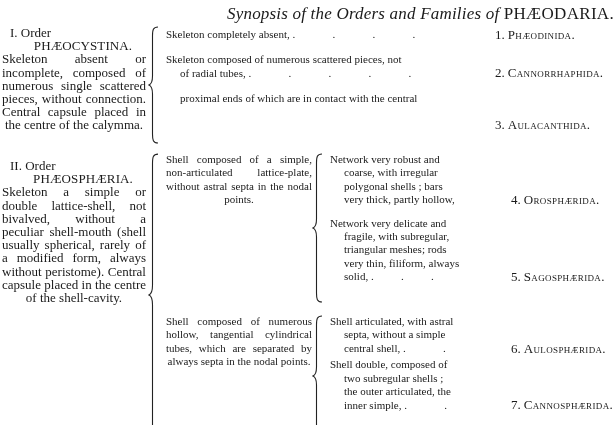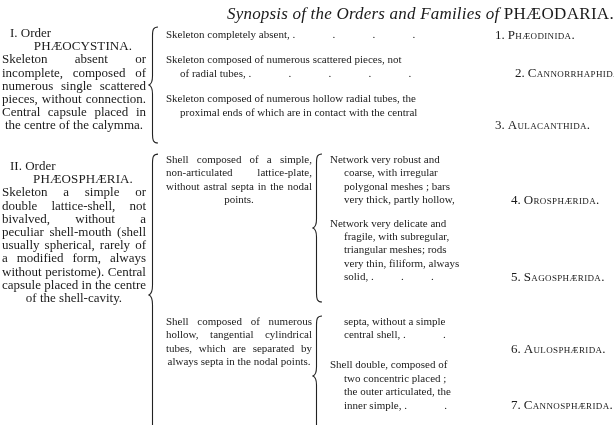--- a/index.html
+++ b/index.html
@@ -196,40 +196,39 @@
             <span>.</span><span>.</span><span>.</span><span>.</span>
           </span>
         </div>
         <div class="col-family">
           <div class="fam">
             <span class="num">1.</span><span class="name">Phæodinida.</span>
           </div>
         </div>
       </div>
 
-      <div class="row" style="margin-top:12px;gap:20px;">
+      <div class="row" style="margin-top:12px;">
         <div class="entry">
           <span>Skeleton composed of numerous scattered pieces, not</span>
           <span class="ind">
             <span>of radial tubes,</span>
             <span class="leaders">
               <span>.</span><span>.</span><span>.</span><span>.</span><span>.</span>
             </span>
           </span>
         </div>
         <div class="col-family" style="padding-top:13px;">
           <div class="fam">
             <span class="num">2.</span><span class="name">Cannorrhaphida.</span>
           </div>
         </div>
       </div>
 
       <div class="row" style="margin-top:12px;">
         <div class="entry">
-          <span>Skeleton composed of numerous hollow radial tubes, the</span>
           <span class="ind">proximal ends of which are in contact with the central</span>
         </div>
         <div class="col-family" style="padding-top:26px;">
           <div class="fam">
             <span class="num">3.</span><span class="name">Aulacanthida.</span>
           </div>
         </div>
       </div>
 
     </div>
@@ -261,21 +260,21 @@
             <path d="M10 1 C5 1,4.5 4,4.5 10 L4.5 66 C4.5 72,3.5 74,1 75 C3.5 76,4.5 78,4.5 84 L4.5 140 C4.5 146,5 149,10 149" fill="none" stroke="#222" stroke-width="1.1"></path>
           </svg>
         </div>
 
         <div class="grp-inner">
 
           <div class="subrow">
             <div class="entry" style="flex:0 0 182px;width:182px;">
               <span>Network very robust and</span>
               <span class="ind">coarse, with irregular</span>
-              <span class="ind">polygonal meshes ; bars</span>
+              <span class="ind">polygonal shells ; bars</span>
               <span class="ind">very thick, partly hollow,</span>
             </div>
             <div class="col-family" style="padding-top:40px;">
               <div class="fam">
                 <span class="num">4.</span><span class="name">Orosphærida.</span>
               </div>
             </div>
           </div>
 
           <div class="subrow" style="margin-top:10px;">
@@ -309,39 +308,40 @@
         <div class="brace">
           <svg viewBox="0 0 12 122" preserveAspectRatio="none" aria-hidden="true">
             <path d="M10 1 C5 1,4.5 4,4.5 10 L4.5 52 C4.5 58,3.5 60,1 61 C3.5 62,4.5 64,4.5 70 L4.5 112 C4.5 118,5 121,10 121" fill="none" stroke="#222" stroke-width="1.1"></path>
           </svg>
         </div>
 
         <div class="grp-inner">
 
           <div class="subrow">
             <div class="entry" style="flex:0 0 182px;width:182px;">
+              <span>Shell articulated, with astral</span>
               <span class="ind">septa, without a simple</span>
               <span class="ind">
                 <span>central shell,</span>
                 <span class="leaders">
                   <span>.</span><span>.</span>
                 </span>
               </span>
             </div>
             <div class="col-family" style="padding-top:27px;">
               <div class="fam">
                 <span class="num">6.</span><span class="name">Aulosphærida.</span>
               </div>
             </div>
           </div>
 
           <div class="subrow" style="margin-top:3px;">
             <div class="entry" style="flex:0 0 182px;width:182px;">
               <span>Shell double, composed of</span>
-              <span class="ind">two concentric placed ;</span>
+              <span class="ind">two subregular shells ;</span>
               <span class="ind">the outer articulated, the</span>
               <span class="ind">
                 <span>inner simple,</span>
                 <span class="leaders">
                   <span>.</span><span>.</span>
                 </span>
               </span>
             </div>
             <div class="col-family" style="padding-top:40px;">
               <div class="fam">

